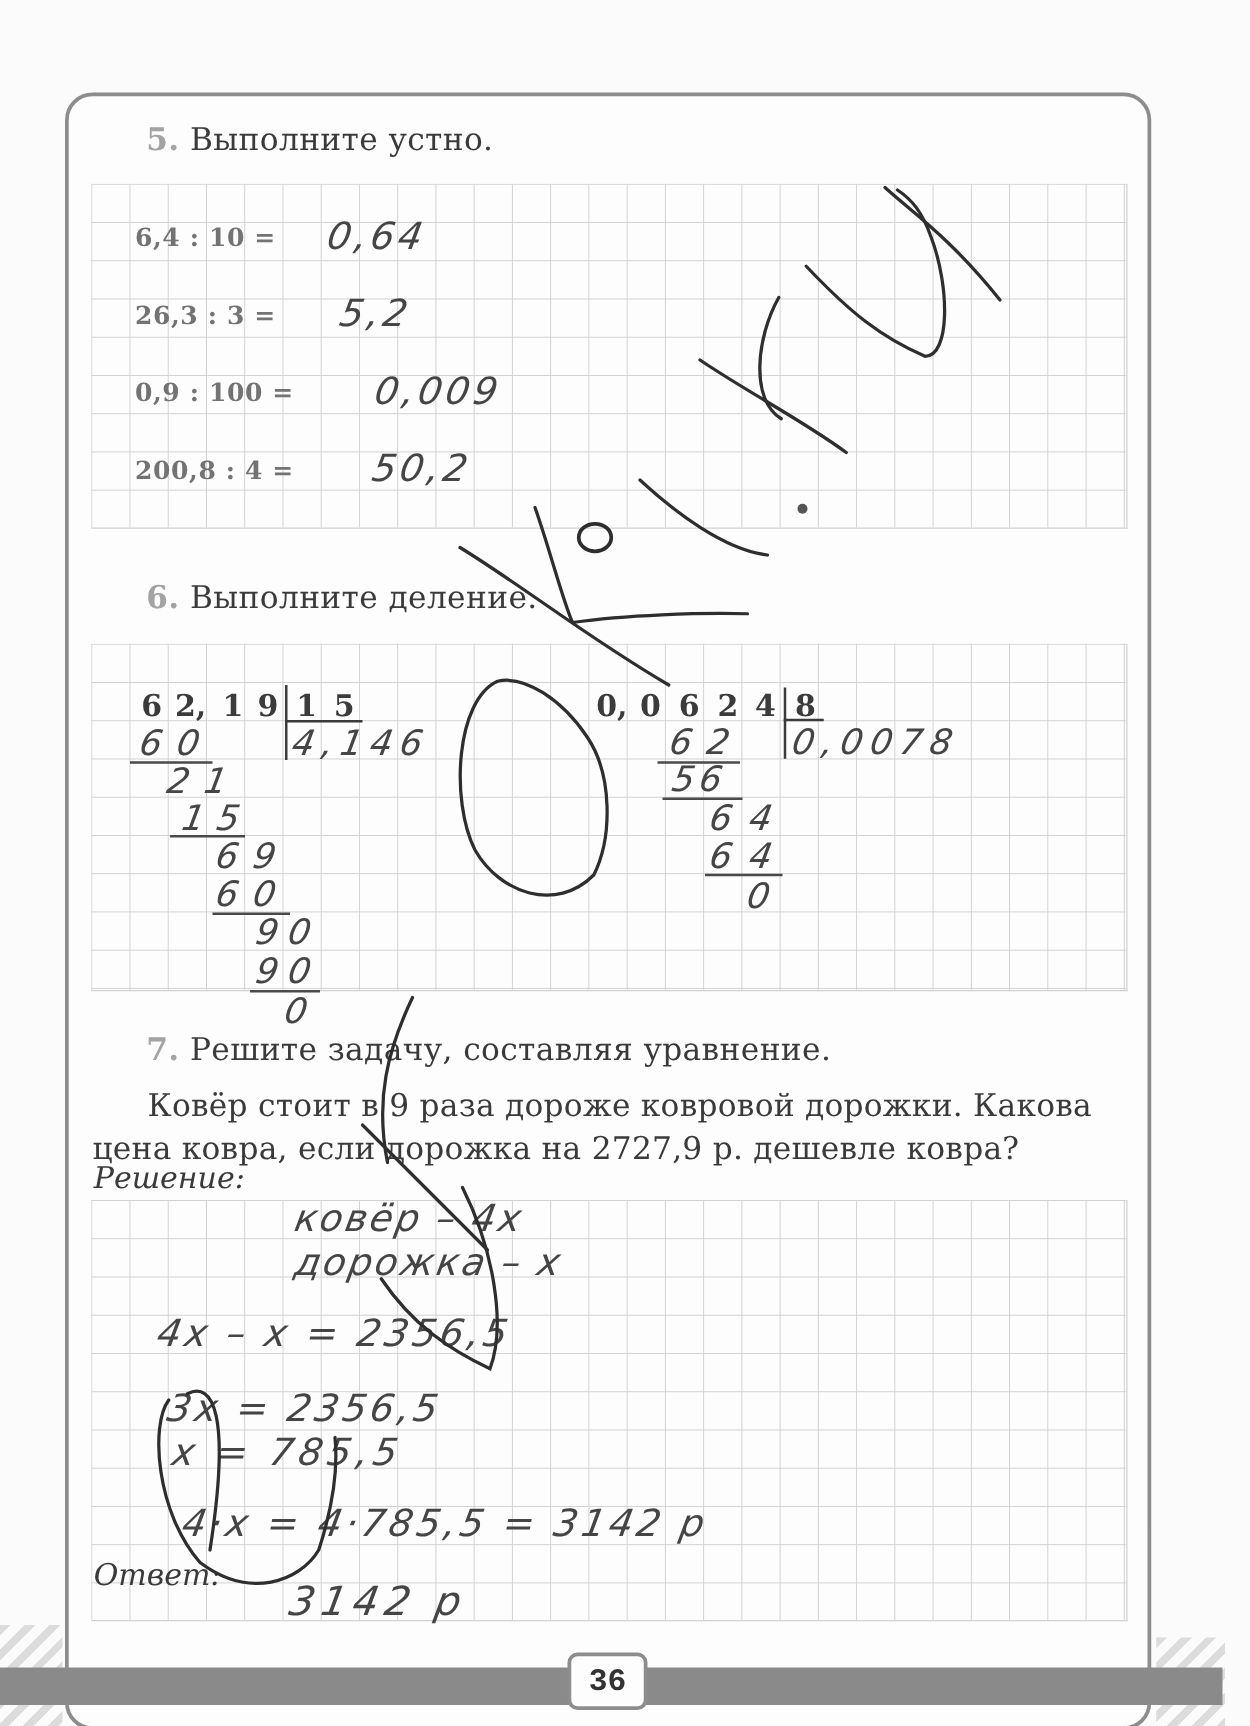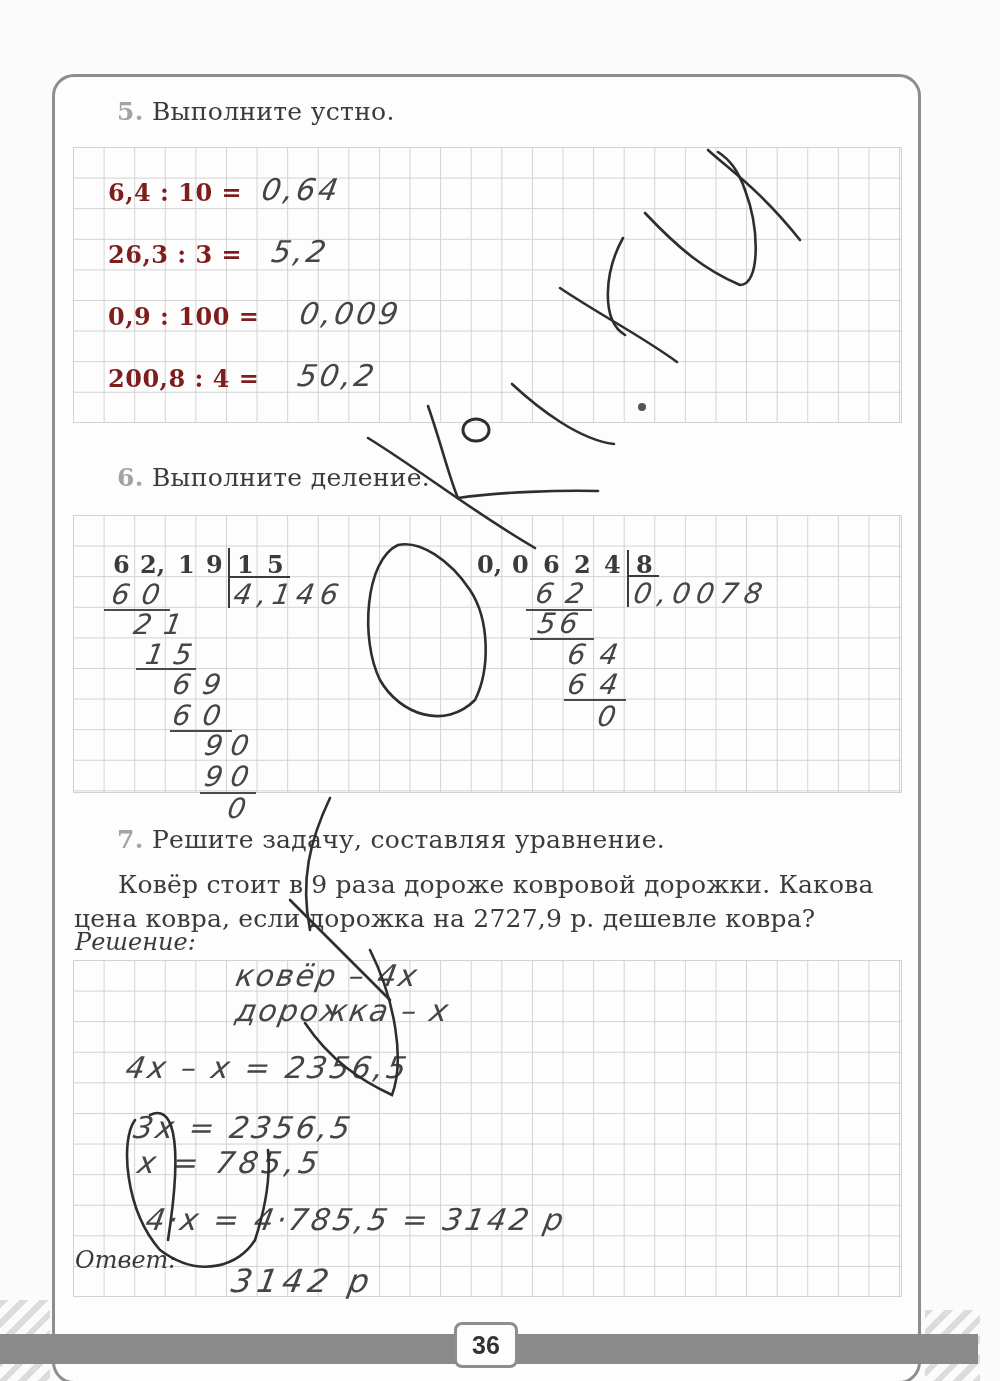--- a/index.html
+++ b/index.html
@@ -22,22 +22,22 @@
       linear-gradient(to bottom, #d2d2d2 1px, transparent 1px);
     background-size: 30.6px 30.6px;
     border-right: 1px solid #d2d2d2;
     border-bottom: 1px solid #d2d2d2;
   }
   .task-title {
     position: absolute; font-size: 25px; letter-spacing: 0.3px; color: #3a3a3a;
   }
   .task-title .num { color: #a3a3a3; font-weight: bold; }
   .expr {
-    position: absolute; font-size: 24px; font-weight: bold; letter-spacing: 0.5px;
-    color: #7f1d1d; font-family: "DejaVu Serif", serif;
+    position: absolute; font-size: 20px; font-weight: bold; letter-spacing: 0.5px;
+    color: #737373; font-family: "DejaVu Serif", serif;
   }
   .hand {
     position: absolute; font-family: "DejaVu Sans", sans-serif; font-style: italic;
     color: #454545; font-weight: normal; letter-spacing: 3px;
     transform: skewX(-10deg);
   }
   .problem-text {
     position: absolute; font-size: 25px; line-height: 34px; color: #3a3a3a;
     letter-spacing: 0.2px;
   }
@@ -54,21 +54,21 @@
     position: absolute; left: 0; top: 1334px; width: 978px; height: 30px;
     background: #8a8a8a;
   }
   .hatch-left, .hatch-right {
     position: absolute; background: repeating-linear-gradient(135deg, #dcdcdc 0 6px, transparent 6px 14px);
   }
   .page-num-box {
     position: absolute; left: 454px; top: 1322px; width: 64px; height: 46px;
     background: #fdfdfd; border: 3px solid #8d8d8d; border-radius: 8px; box-sizing: border-box;
     display: flex; align-items: center; justify-content: center;
-    font-family: Liberation Sans, sans-serif; font-weight: bold; font-size: 25px; color: #333; text-align: center;
+    font-family: Liberation Mono, monospace; font-weight: bold; font-size: 25px; color: #333; text-align: center;
   }
   svg.overlay { position: absolute; left: 0; top: 0; pointer-events: none; }
 </style>
 </head>
 <body>
 
 <div class="hatch-left" style="left:0;top:1300px;width:50px;height:81px;"></div>
 <div class="hatch-right" style="left:925px;top:1310px;width:55px;height:71px;"></div>
 
 <div class="frame"></div>

